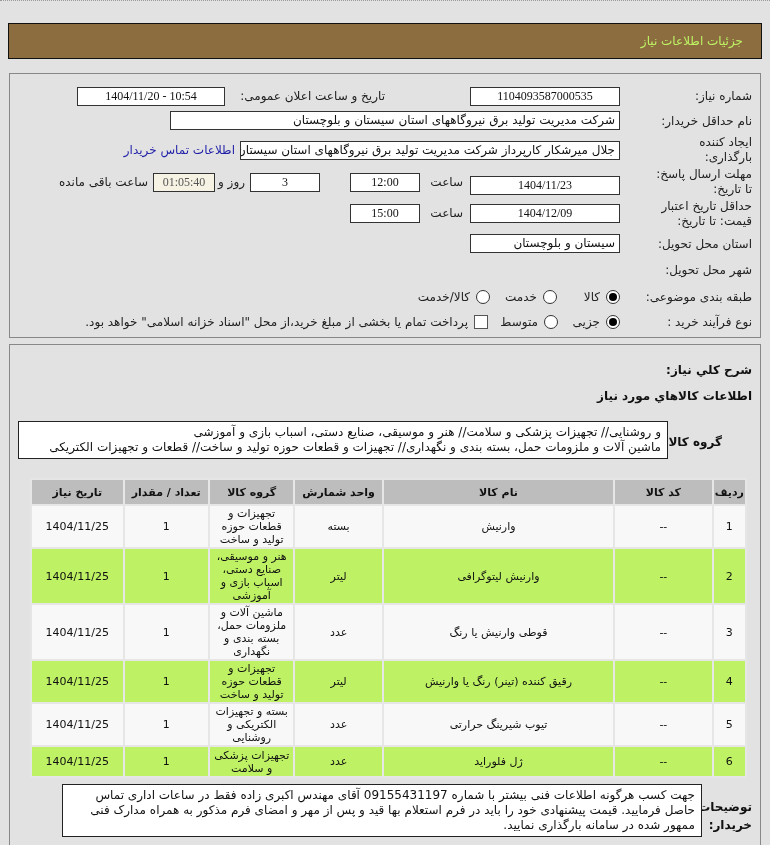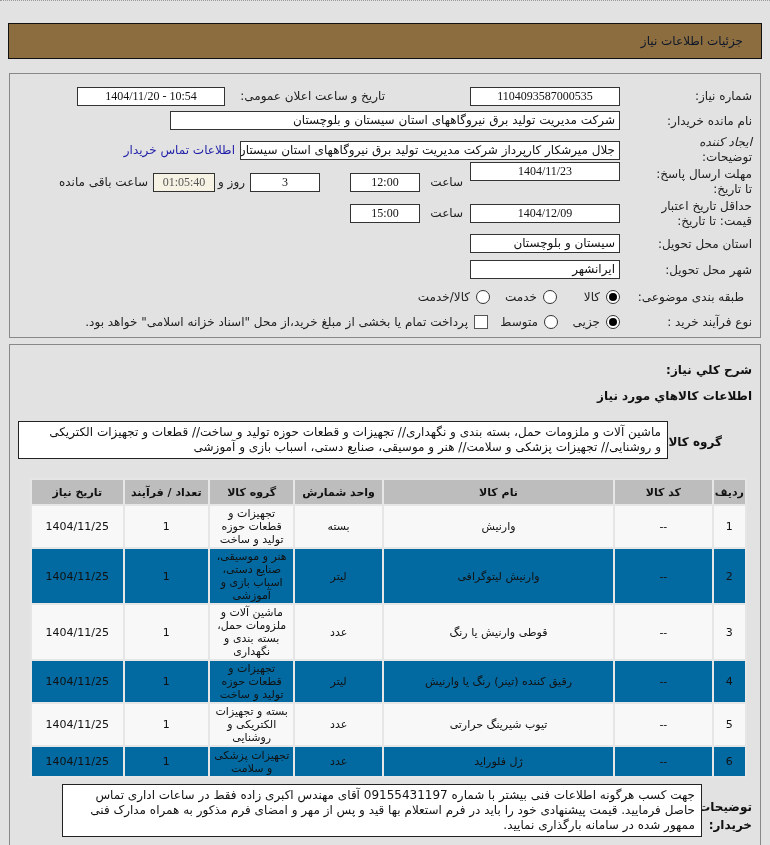--- a/index.html
+++ b/index.html
@@ -9,21 +9,21 @@
       background: #e2e2e2;
       font-family: "DejaVu Sans", sans-serif;
       font-size: 11px; color: #111;
       direction: rtl;
       position: relative;
     }
     .top-dots { position: absolute; top: 0; left: 0; right: 0; height: 2px; border-top: 1px dotted #999; }
     .header-bar {
       position: absolute; left: 8px; top: 23px; width: 500px; right: 8px; width: auto; height: 36px;
       background: #8b6d40; border: 1px solid #111;
-      color: #0f172a; font-size: 12px;
+      color: #bef264; font-size: 12px;
       display: flex; align-items: center; padding-right: 18px;
     }
     .panel {
       position: absolute; left: 9px; right: 9px;
       background: #e2e2e2; border: 1px solid #888;
     }
     .panel1 { top: 73px; height: 265px; }
     .panel2 { top: 344px; height: 505px; }
     .lbl { position: absolute; font-size: 12px; color: #222; white-space: nowrap; line-height: 15px; }
     .box {
@@ -56,70 +56,69 @@
     }
     table.items th {
       background: #bdbdbd; font-weight: bold; height: 26px; border: 2px solid #e6e6e6;
       font-size: 11px;
     }
     table.items td {
       border: 2px solid #e6e6e6; text-align: center; vertical-align: middle;
       padding: 1px 3px; line-height: 13px;
     }
     table.items tr.odd td { background: #f8f8f8; }
-    table.items tr.even td { background: #0369a1; }
+    table.items tr.even td { background: #bef264; }
     .nw { white-space: nowrap; }
   </style>
 </head>
 <body>
 
 <div class="top-dots"></div>
 
 <div class="header-bar">
   <span>جزئیات اطلاعات نیاز</span>
 </div>
 
 <div class="panel panel1">
 
   <span class="lbl" style="right:8px; top:15px;">شماره نیاز:</span>
   <div class="box center" style="right:140px; top:13px; width:150px;">1104093587000535</div>
   <span class="lbl" style="right:375px; top:15px;">تاریخ و ساعت اعلان عمومی:</span>
   <div class="box center" style="right:535px; top:13px; width:148px;">1404/11/20 - 10:54</div>
 
-  <span class="lbl" style="right:8px; top:40px;">نام مانده خریدار:</span>
+  <span class="lbl" style="right:8px; top:40px;">نام حداقل خریدار:</span>
   <div class="box" style="right:140px; top:37px; width:450px;">شرکت مدیریت تولید برق نیروگاههای استان سیستان و بلوچستان</div>
 
-  <span class="lbl" style="right:8px; top:61px;font-style:italic;">ایجاد کننده</span>
-  <span class="lbl" style="right:8px; top:76px;">توضیحات:</span>
+  <span class="lbl" style="right:8px; top:61px;">ایجاد کننده</span>
+  <span class="lbl" style="right:8px; top:76px;">بارگذاری:</span>
   <div class="box" style="right:140px; top:67px; width:380px;">جلال میرشکار کارپرداز شرکت مدیریت تولید برق نیروگاههای استان سیستان و بلوچستان</div>
   <span class="lbl link" style="right:525px; top:69px;">اطلاعات تماس خریدار</span>
 
   <span class="lbl" style="right:8px; top:93px;">مهلت ارسال پاسخ:</span>
   <span class="lbl" style="right:8px; top:108px;">تا تاریخ:</span>
-  <div class="box center" style="right:140px; top:88px; width:150px;">1404/11/23</div>
+  <div class="box center" style="right:140px; top:102px; width:150px;">1404/11/23</div>
   <span class="lbl" style="right:297px; top:101px;">ساعت</span>
   <div class="box center" style="right:340px; top:99px; width:70px;">12:00</div>
   <div class="box center" style="right:440px; top:99px; width:70px;">3</div>
   <span class="lbl" style="right:515px; top:101px;">روز و</span>
   <div class="box center timer" style="right:545px; top:99px; width:62px;">01:05:40</div>
   <span class="lbl" style="right:612px; top:101px;">ساعت باقی مانده</span>
 
   <span class="lbl" style="right:8px; top:125px;">حداقل تاریخ اعتبار</span>
   <span class="lbl" style="right:8px; top:140px;">قیمت: تا تاریخ:</span>
   <div class="box center" style="right:140px; top:130px; width:150px;margin-left:18px;">1404/12/09</div>
   <span class="lbl" style="right:297px; top:132px;">ساعت</span>
   <div class="box center" style="right:340px; top:130px; width:70px;">15:00</div>
 
   <span class="lbl" style="right:8px; top:163px;">استان محل تحویل:</span>
   <div class="box" style="right:140px; top:160px; width:150px;">سیستان و بلوچستان</div>
 
   <span class="lbl" style="right:8px; top:189px;">شهر محل تحویل:</span>
-  <div class="box" style="right:140px; top:186px; width:150px;">ایرانشهر</div>
-
-  <span class="lbl" style="right:16px; top:216px;">طبقه بندی موضوعی:</span>
+
+  <span class="lbl" style="right:8px; top:216px;">طبقه بندی موضوعی:</span>
   <span class="radio on" style="right:140px; top:216px;"></span>
   <span class="lbl" style="right:160px; top:216px;">کالا</span>
   <span class="radio" style="right:203px; top:216px;"></span>
   <span class="lbl" style="right:223px; top:216px;">خدمت</span>
   <span class="radio" style="right:270px; top:216px;"></span>
   <span class="lbl" style="right:290px; top:216px;">کالا/خدمت</span>
 
   <span class="lbl" style="right:8px; top:241px;">نوع فرآیند خرید :</span>
   <span class="radio on" style="right:140px; top:241px;"></span>
   <span class="lbl" style="right:160px; top:241px;">جزیی</span>
@@ -129,33 +128,33 @@
   <span class="lbl" style="right:292px; top:241px;">پرداخت تمام یا بخشی از مبلغ خرید،از محل "اسناد خزانه اسلامی" خواهد بود.</span>
 </div>
 
 <div class="panel panel2">
   <span class="bold-lbl" style="right:8px; top:18px;">شرح کلي نياز:</span>
 
   <span class="bold-lbl" style="right:8px; top:44px;">اطلاعات کالاهاي مورد نياز</span>
 
   <span class="bold-lbl" style="right:38px; top:90px;">گروه کالا:</span>
   <div class="textbox" style="right:92px; top:76px; width:650px; padding:3px 6px;">
+    <div style="white-space:nowrap;">و روشنایی// تجهیزات پزشکی و سلامت// هنر و موسیقی، صنایع دستی، اسباب بازی و آموزشی</div>
     <div style="white-space:nowrap;">ماشین آلات و ملزومات حمل، بسته بندی و نگهداری// تجهیزات و قطعات حوزه تولید و ساخت// قطعات و تجهیزات الکتریکی</div>
-    <div style="white-space:nowrap;">و روشنایی// تجهیزات پزشکی و سلامت// هنر و موسیقی، صنایع دستی، اسباب بازی و آموزشی</div>
   </div>
 
   <table class="items">
     <thead>
       <tr>
         <th style="width:27px;margin-left:30px;">ردیف</th>
         <th style="width:98px;">کد کالا</th>
         <th style="width:230px;">نام کالا</th>
         <th style="width:88px;">واحد شمارش</th>
         <th style="width:85px;">گروه کالا</th>
-        <th style="width:85px;">تعداد / فرآیند</th>
+        <th style="width:85px;">تعداد / مقدار</th>
         <th style="width:92px;">تاریخ نیاز</th>
       </tr>
     </thead>
     <tbody>
       <tr class="odd" style="height:43px;">
         <td>1</td>
         <td>--</td>
         <td>وارنیش</td>
         <td>بسته</td>
         <td>تجهیزات و قطعات حوزه تولید و ساخت</td>

